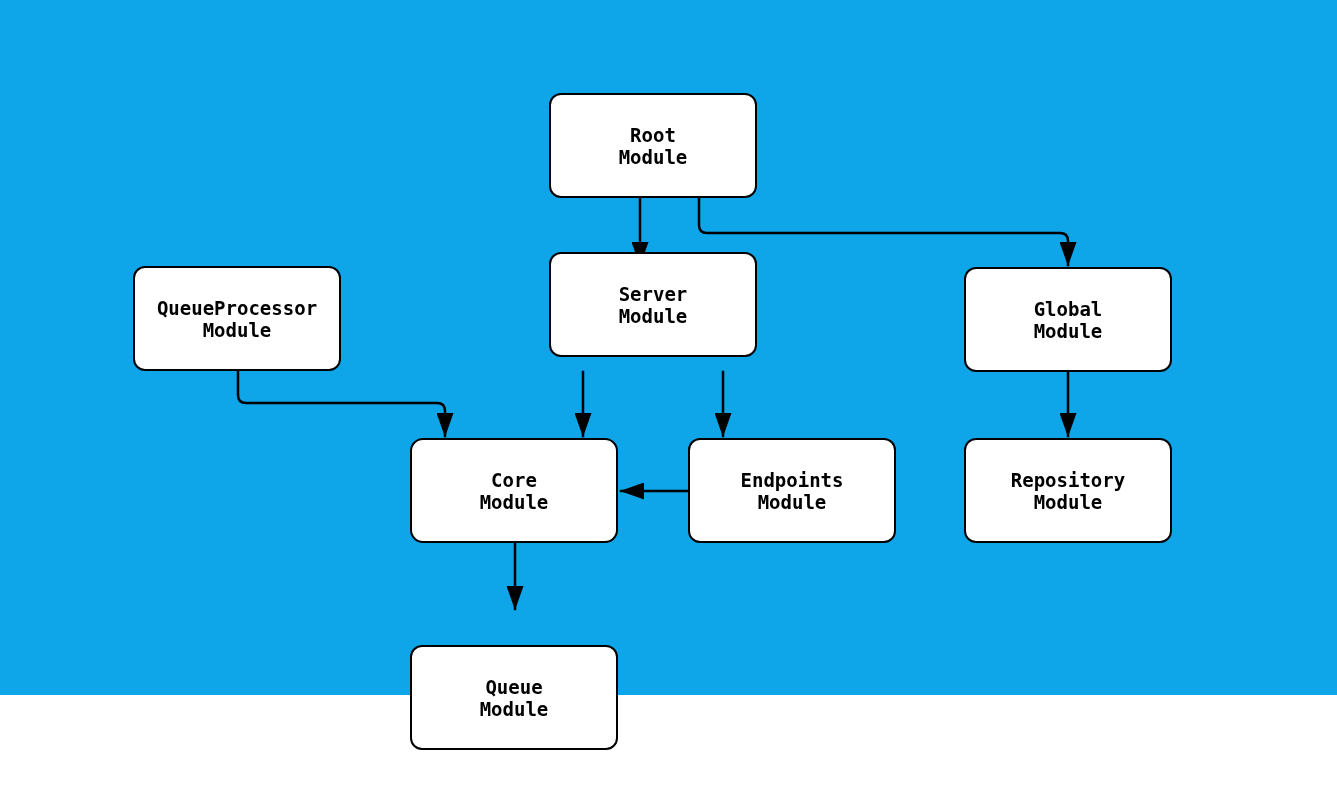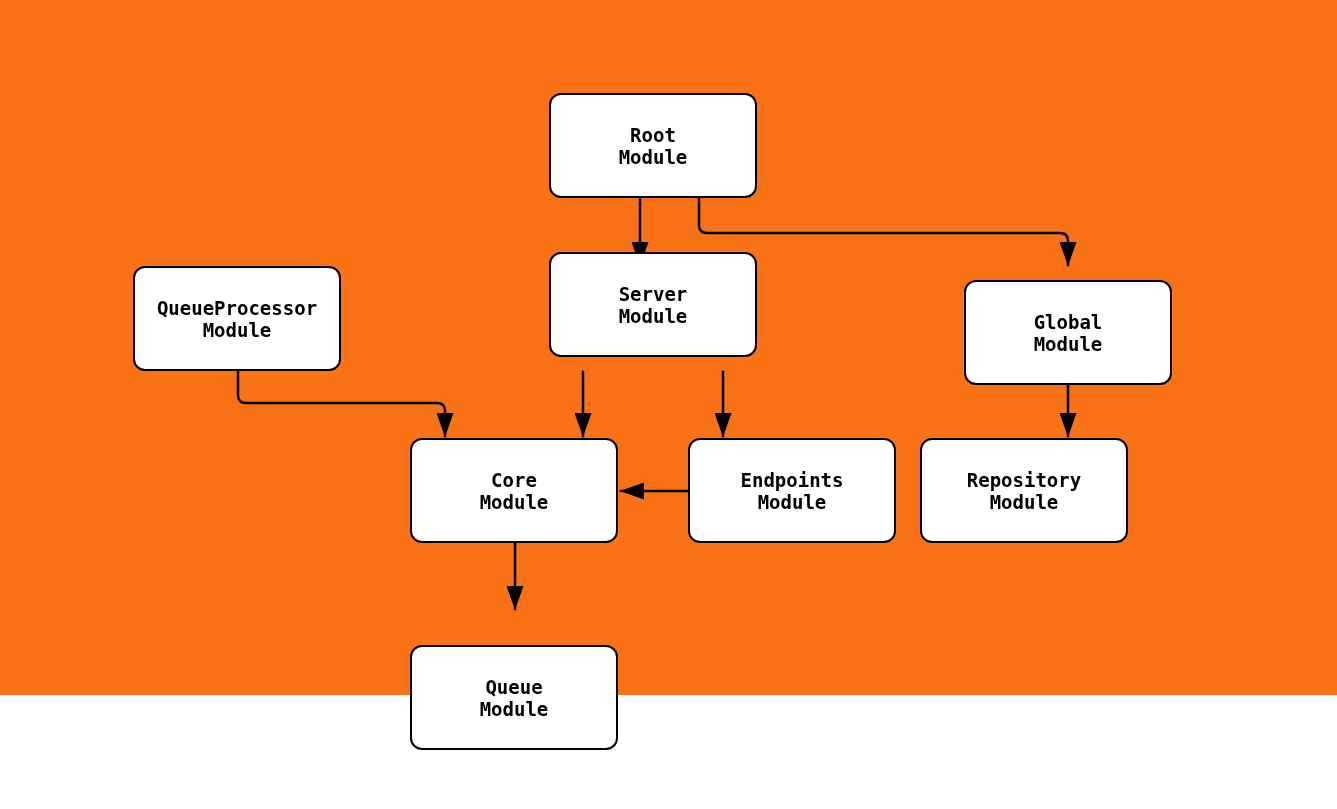--- a/index.html
+++ b/index.html
@@ -7,21 +7,21 @@
     padding: 0;
     background: #ffffff;
     width: 1337px;
     height: 809px;
     overflow: hidden;
   }
   #canvas {
     position: relative;
     width: 1337px;
     height: 695px;
-    background: #f97316;
+    background: #0ea5e9;
     font-family: "DejaVu Sans Mono", "Liberation Mono", monospace;
   }
   #edges {
     position: absolute;
     left: 0;
     top: 0;
     width: 1337px;
     height: 809px;
   }
   .node {
@@ -88,36 +88,36 @@
   <div class="node" style="left:133px; top:266px;justify-content:center;">
     <span class="label">QueueProcessor
 Module</span>
   </div>
 
   <div class="node" style="left:549px; top:252px;">
     <span class="label">Server
 Module</span>
   </div>
 
-  <div class="node" style="left:964px; top:280px;align-items:center;">
+  <div class="node" style="left:964px; top:267px;align-items:center;">
     <span class="label">Global
 Module</span>
   </div>
 
-  <div class="node" style="left:410px; top:438px;">
+  <div class="node" style="left:410px; top:438px;border-radius:13px;">
     <span class="label">Core
 Module</span>
   </div>
 
   <div class="node" style="left:688px; top:438px;">
     <span class="label">Endpoints
 Module</span>
   </div>
 
-  <div class="node" style="left:920px; top:438px;">
+  <div class="node" style="left:964px; top:438px;">
     <span class="label">Repository
 Module</span>
   </div>
 
   <div class="node" style="left:410px; top:645px;">
     <span class="label">Queue
 Module</span>
   </div>
 
 </div>

